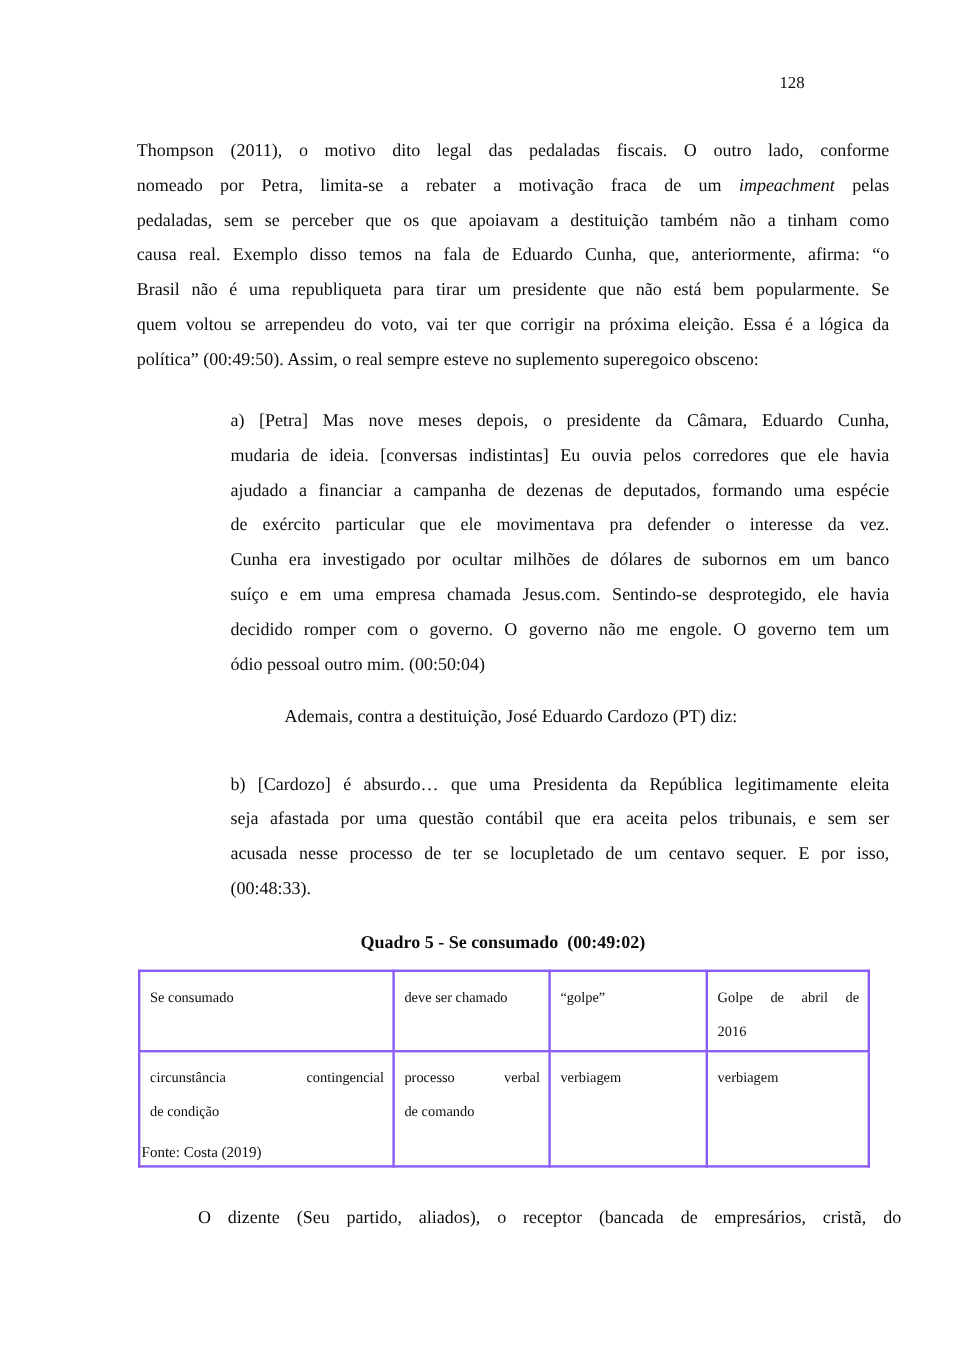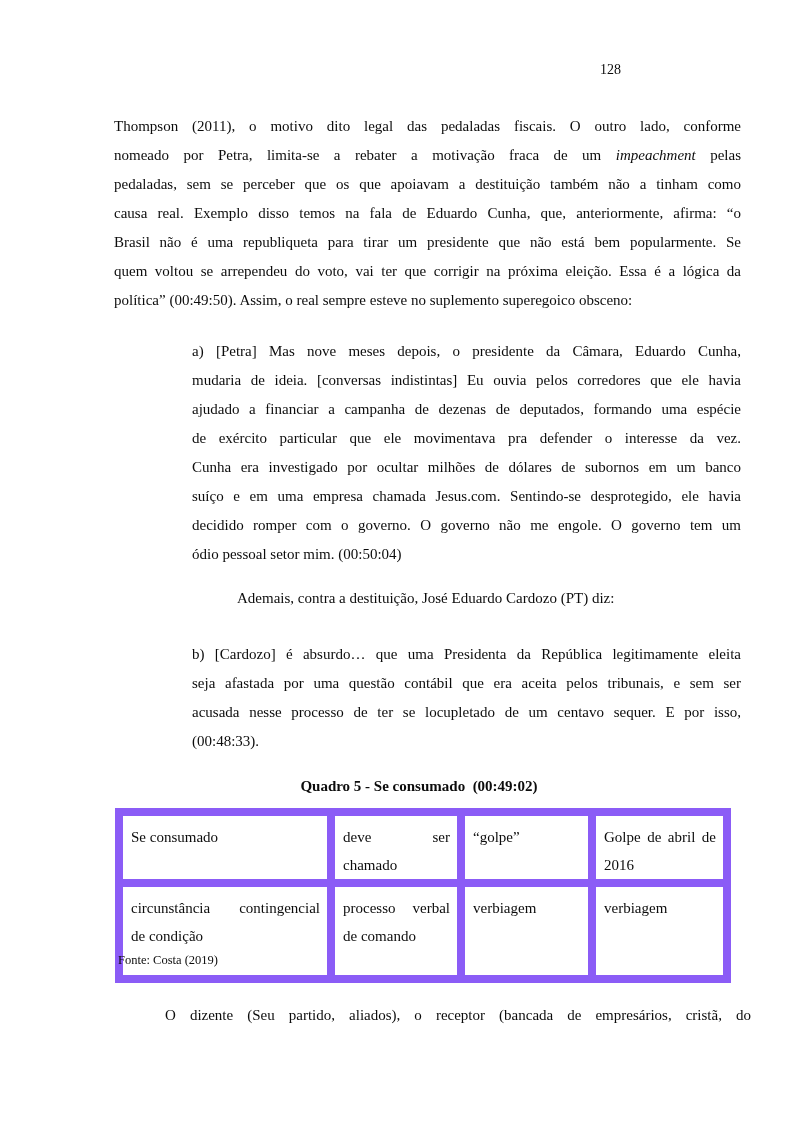--- a/index.html
+++ b/index.html
@@ -5,37 +5,37 @@
   html,body{margin:0;padding:0;background:#e8e8e8;}
   .page{
     position:relative;
     width:800px;height:1130px;
     background:#ffffff;
     font-family:"Liberation Serif","DejaVu Serif",serif;
     color:#0c0c0c;
     overflow:hidden;
   }
   .abs{position:absolute;}
-  .pgnum{top:62px;left:600px;width:120px;text-align:left;font-size:14px;}
+  .pgnum{top:62px;left:600px;width:120px;text-align:center;font-size:14px;}
   .para{font-size:15px;line-height:29px;}
   .ln{text-align:justify;text-align-last:justify;}
   .ln-end{text-align-last:left;}
   .it{font-style:italic;}
   .p1{top:112px;left:114px;width:627px;}
   .qa{top:337px;left:192px;width:549px;}
   .ademais{top:584px;left:192px;width:549px;text-align:left;margin-left:45px;}
   .qb{top:640px;left:192px;width:549px;}
   .caption{top:778px;left:114px;width:610px;text-align:center;font-weight:bold;font-size:15px;white-space:pre;}
   .tblwrap{top:808px;left:115px;}
   table.quadro{border-collapse:collapse;table-layout:fixed;width:608px;}
   table.quadro td{
-    border:8px solid #8b5cf6;
+    border:2px solid #8b5cf6;
     vertical-align:top;
     padding:7px 7px 0 8px;
-    font-size:15px;line-height:28px;
+    font-size:12px;line-height:28px;
   }
   tr.r1{height:67px;}
   tr.r2{height:96px;}
   .fonte{top:953px;left:118px;font-size:12.5px;}
   .closing{top:1001px;left:97px;width:654px;font-size:15px;line-height:29px;}
   .closing .ln:first-child{text-indent:68px;}
 </style>
 </head>
 <body>
 
@@ -54,21 +54,21 @@
     </div>
 
   <div class="abs para qa">
       <div class="ln">a) [Petra] Mas nove meses depois, o presidente da Câmara, Eduardo Cunha,</div>
       <div class="ln">mudaria de ideia. [conversas indistintas] Eu ouvia pelos corredores que ele havia</div>
       <div class="ln">ajudado a financiar a campanha de dezenas de deputados, formando uma espécie</div>
       <div class="ln">de exército particular que ele movimentava pra defender o interesse da vez.</div>
       <div class="ln">Cunha era investigado por ocultar milhões de dólares de subornos em um banco</div>
       <div class="ln">suíço e em uma empresa chamada Jesus.com. Sentindo-se desprotegido, ele havia</div>
       <div class="ln">decidido romper com o governo. O governo não me engole. O governo tem um</div>
-      <div class="ln ln-end">ódio pessoal setor mim. (00:50:04)</div>
+      <div class="ln ln-end">ódio pessoal outro mim. (00:50:04)</div>
     </div>
 
   <div class="abs para ademais">Ademais, contra a destituição, José Eduardo Cardozo (PT) diz:</div>
 
   <div class="abs para qb">
       <div class="ln">b) [Cardozo] é absurdo… que uma Presidenta da República legitimamente eleita</div>
       <div class="ln">seja afastada por uma questão contábil que era aceita pelos tribunais, e sem ser</div>
       <div class="ln">acusada nesse processo de ter se locupletado de um centavo sequer. E por isso,</div>
       <div class="ln ln-end">(00:48:33).</div>
     </div>

